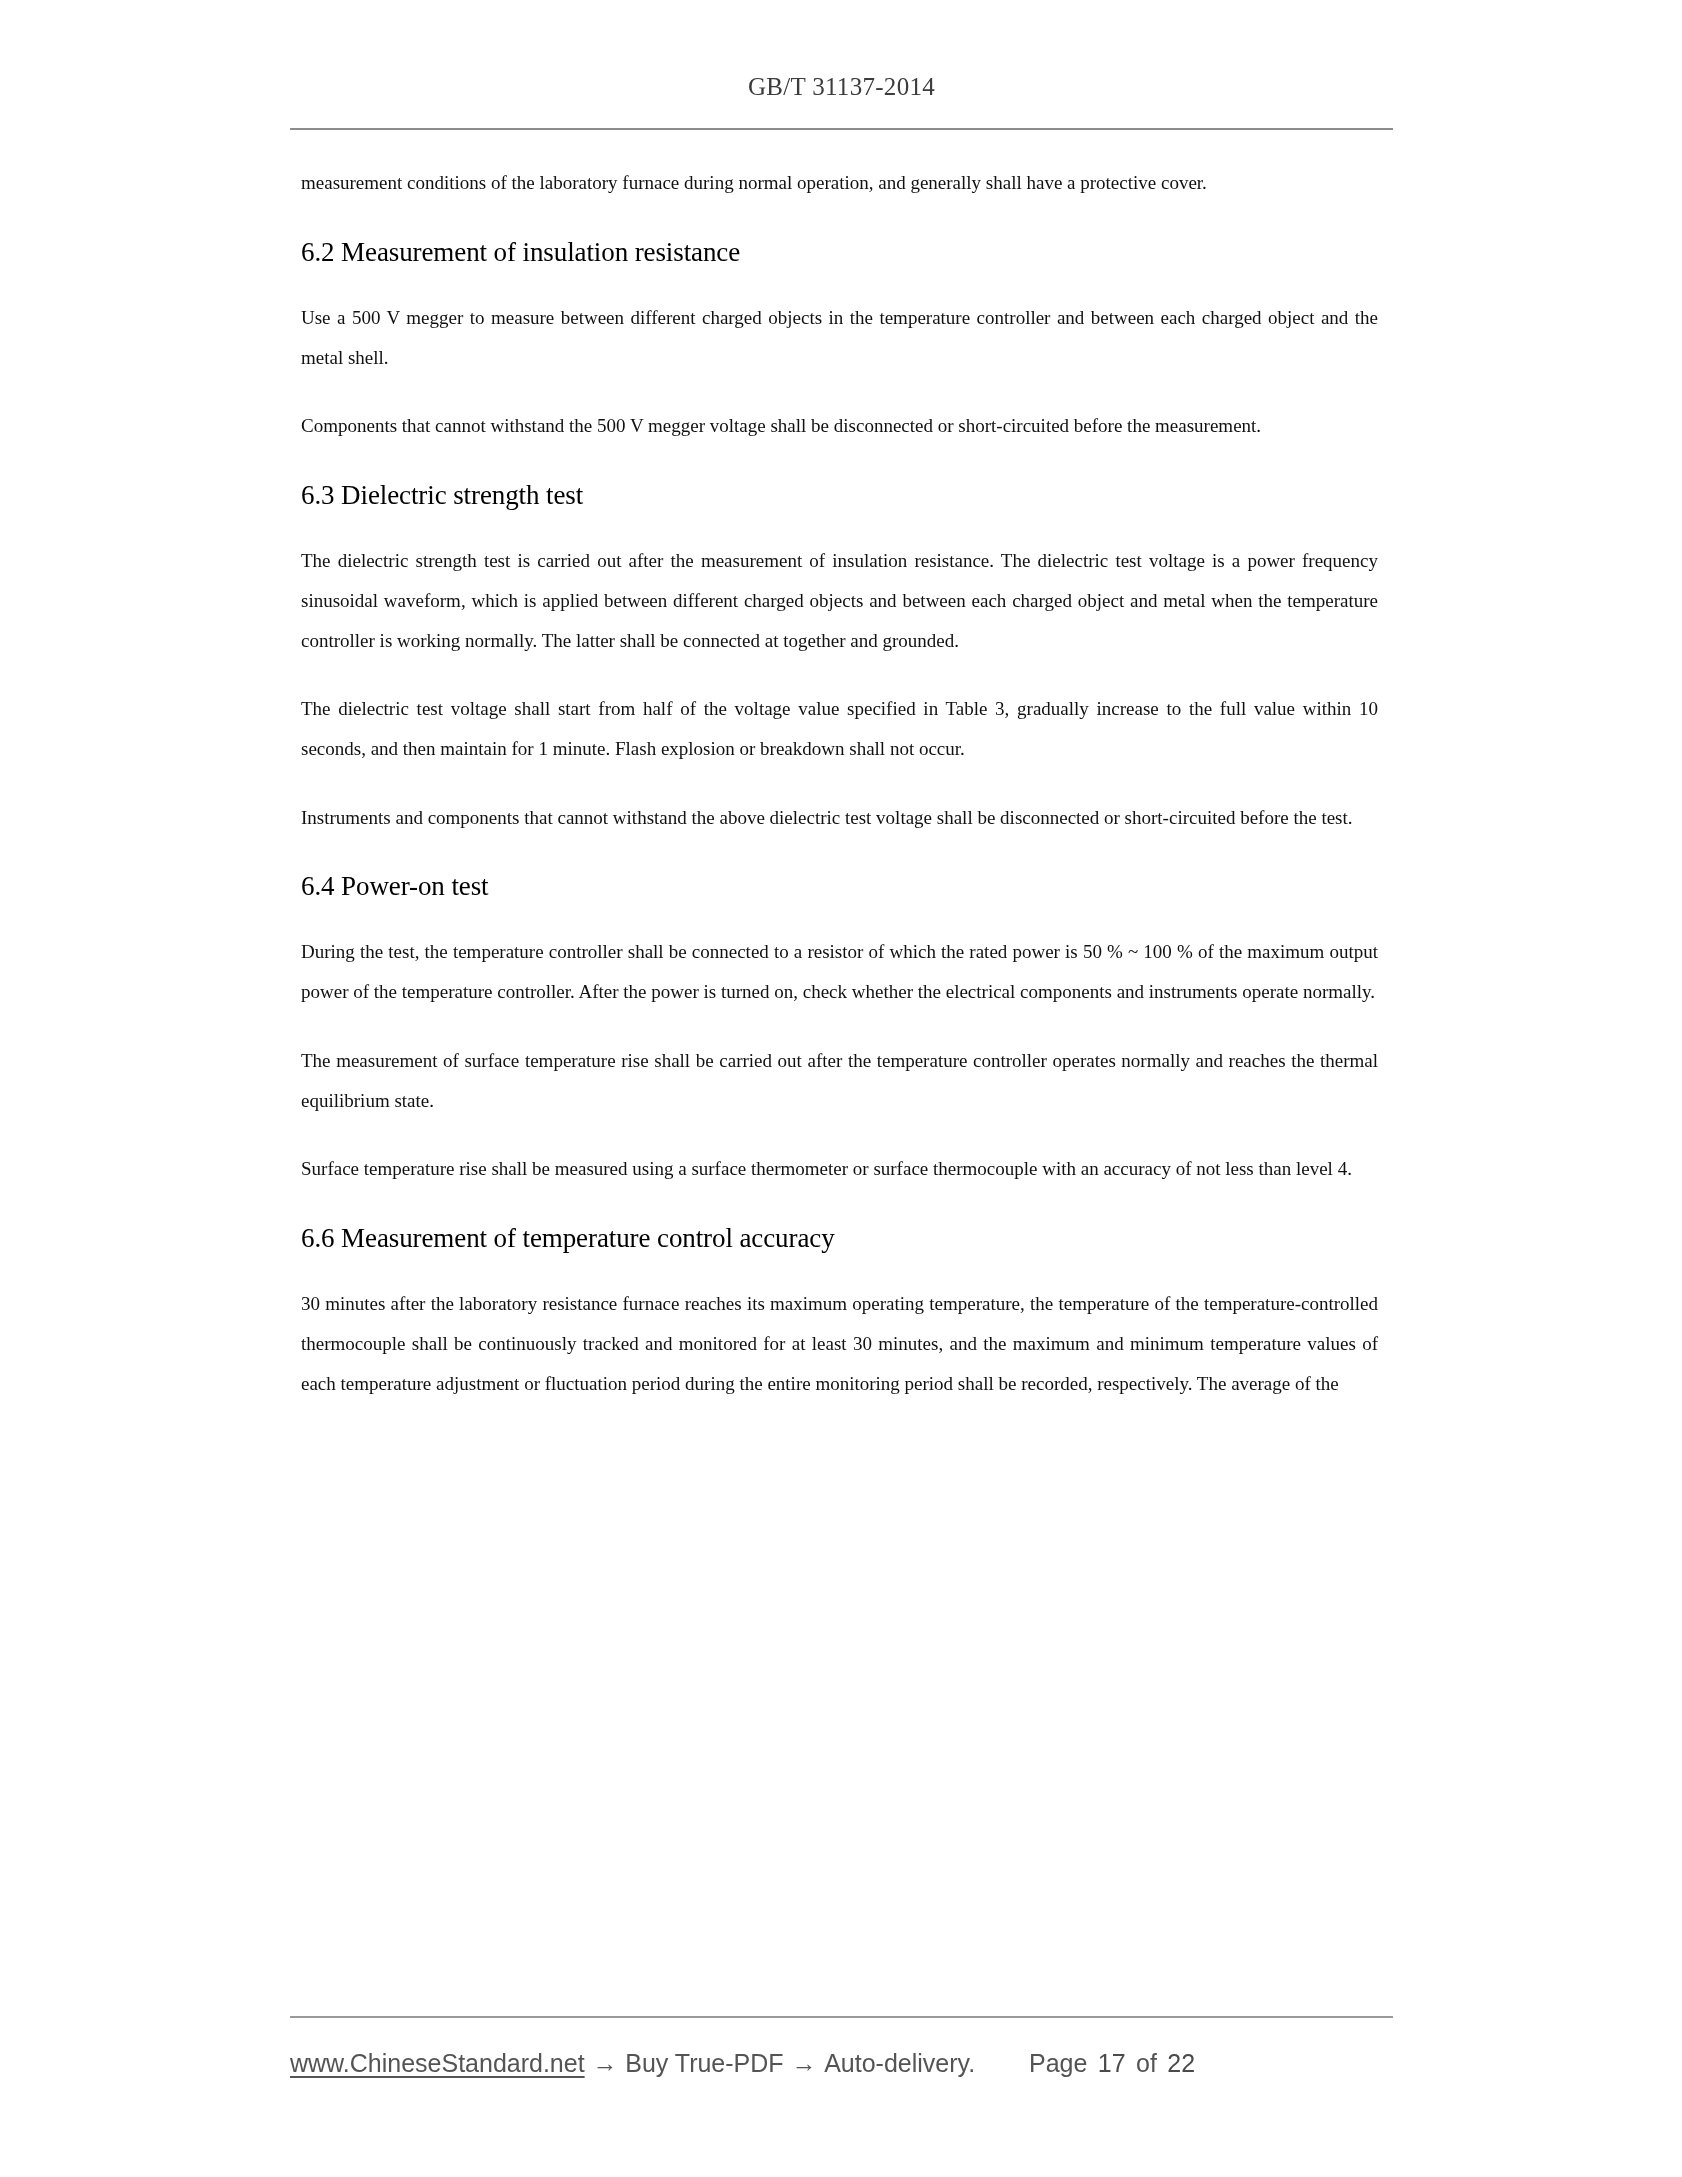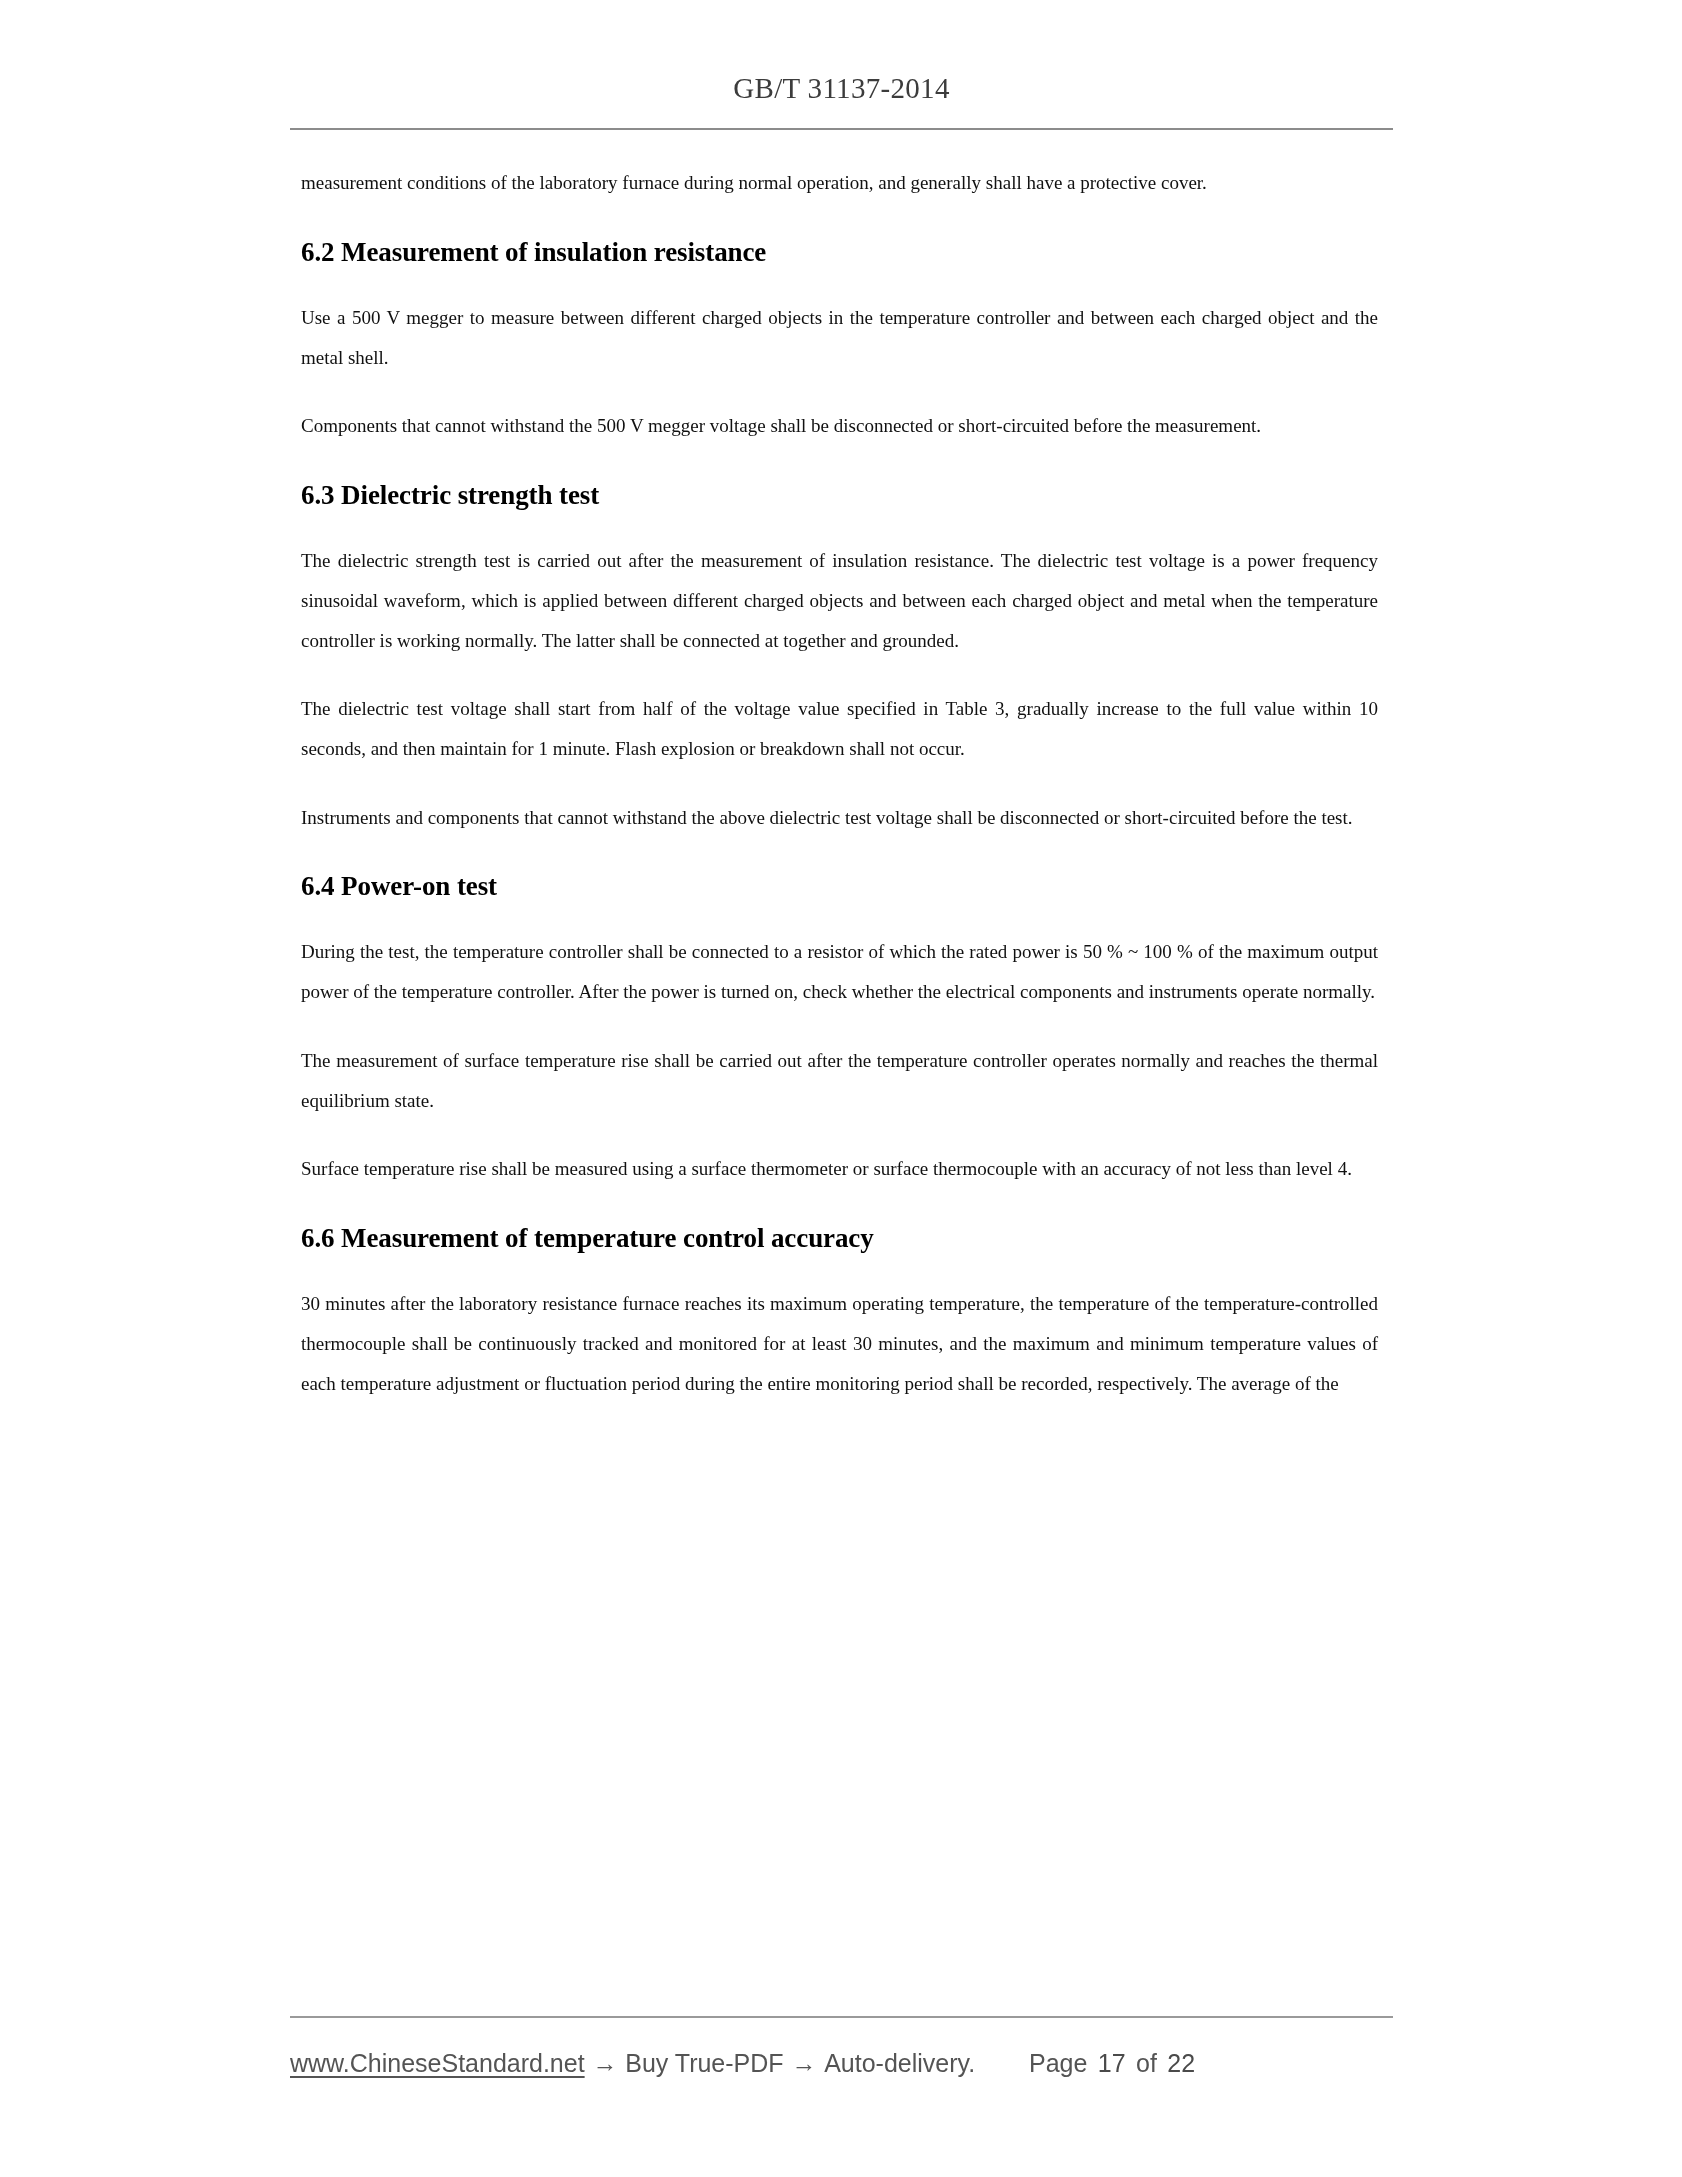--- a/index.html
+++ b/index.html
@@ -21,21 +21,21 @@
   .page-header {
     position: absolute;
     top: 73px;
     left: 290px;
     width: 1103px;
     text-align: center;
   }
 
   .page-header-title {
     font-family: "Liberation Serif", "DejaVu Serif", serif;
-    font-size: 29px;
+    font-size: 25px;
     color: #3c3c3c;
     letter-spacing: 0.3px;
     line-height: 1.1;
   }
 
   .header-rule {
     position: absolute;
     top: 128px;
     left: 290px;
     width: 1103px;
@@ -61,21 +61,21 @@
     hyphens: none;
   }
 
   .para:last-child {
     margin-bottom: 0;
   }
 
   .heading {
     font-size: 27px;
     line-height: 40px;
-    font-weight: bold;
+    font-weight: normal;
     color: #000000;
     margin: 0 0 26px 0;
     text-align: left;
     letter-spacing: -0.1px;
   }
 
   
   .footer-rule {
     position: absolute;
     top: 2016px;

